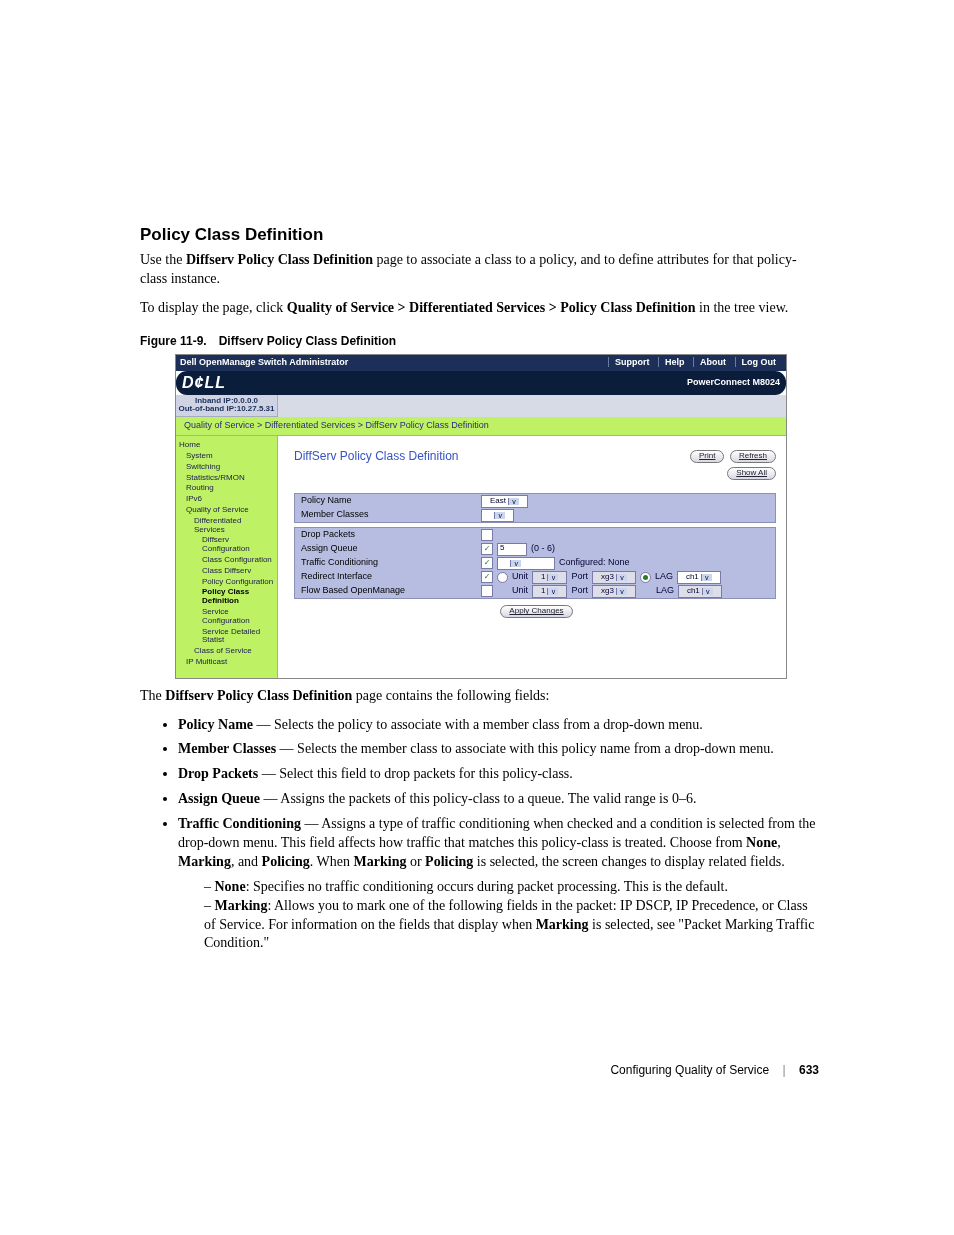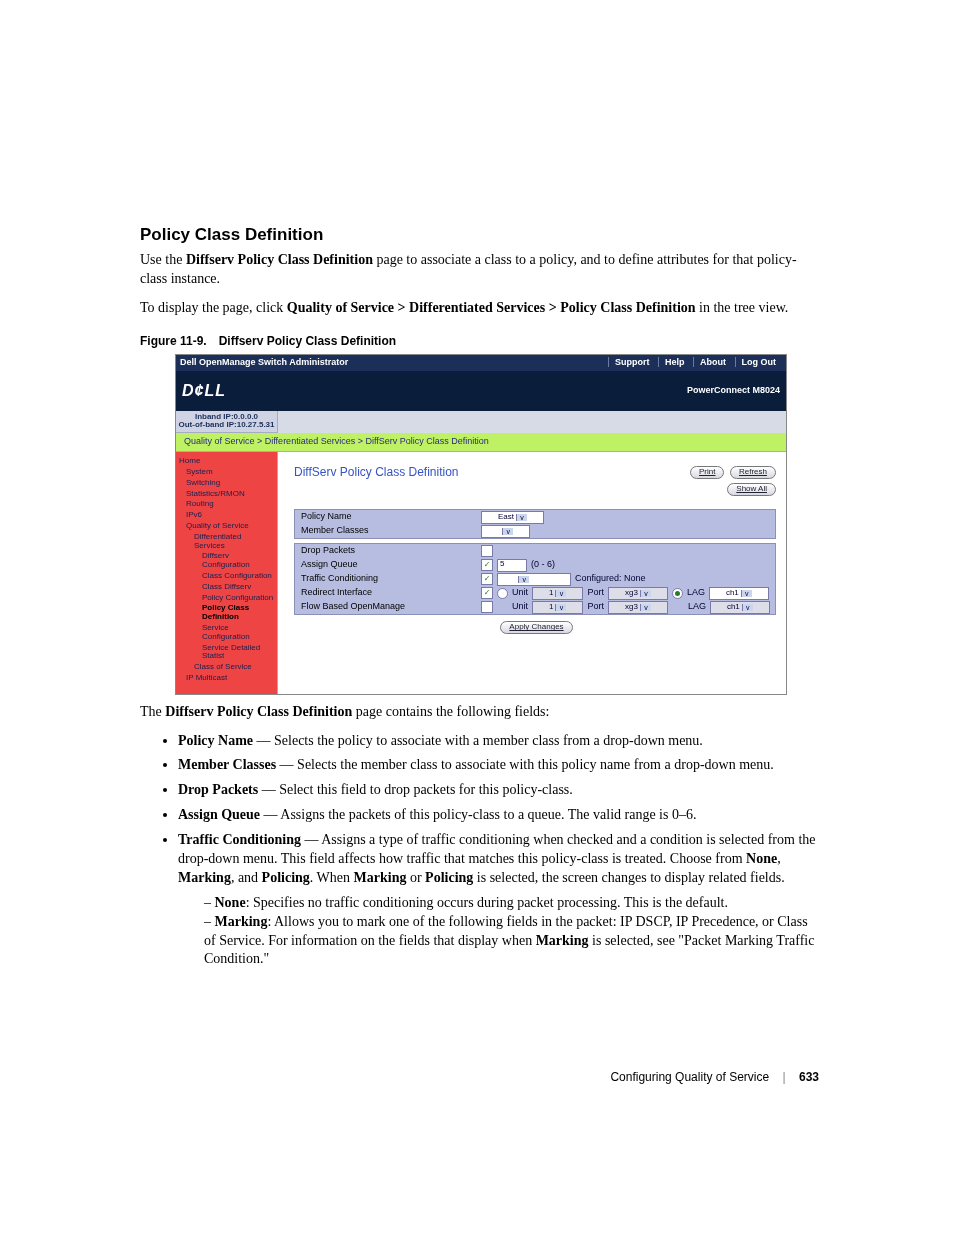--- a/index.html
+++ b/index.html
@@ -56,24 +56,25 @@
   }
   .ss-topbar .title { flex: 1; }
   .ss-topnav span {
     padding: 0 6px;
     border-left: 1px solid #6a7ba0;
     font-weight: bold;
     font-size: 9px;
   }
   .ss-brandrow {
     background: #0a1d3b;
-    height: 40px;
+    height: 24px;
     display: flex;
     align-items: center;
     padding: 0 6px;
+    border-radius: 11px;
   }
   .dell-logo {
     font-family: Arial, sans-serif;
     font-weight: 900;
     font-style: italic;
     font-size: 16px;
     color: #fff;
     letter-spacing: 1px;
   }
   .ss-product {
@@ -102,21 +103,21 @@
     flex: 1;
     padding: 4px 8px;
     font-size: 9px;
     color: #2a2a7a;
     border-bottom: 1px solid #a6abc4;
     background: #bef264;
   }
   .ss-body { display: flex; }
   .ss-tree {
     width: 97px;
-    background: #ef4444;
+    background: #bef264;
     padding: 4px 2px 10px 2px;
     font-size: 8px;
     border-right: 1px solid #a6abc4;
     color: #202050;
   }
   .ss-tree .item { padding: 1px 1px; cursor: default; }
   .ss-tree .sub1 { padding-left: 8px; }
   .ss-tree .sub2 { padding-left: 16px; }
   .ss-tree .sub3 { padding-left: 24px; }
   .ss-tree .active { font-weight: bold; color: #000; }
@@ -149,21 +150,21 @@
     margin-top: 4px;
   }
   .ss-row { display: flex; align-items: center; height: 14px; }
   .ss-label { width: 180px; padding-left: 6px; font-size: 9px; color: #000; }
   .ss-ctrl { flex: 1; display: flex; align-items: center; gap: 4px; font-size: 9px; }
   .fake-select {
     background: #fff;
     border: 1px solid #7a7aaa;
     height: 11px;
     font-size: 8px;
-    padding: 0 16px;
+    padding: 0 8px;
     display: inline-flex;
     align-items: center;
   }
   .fake-select .arrow {
     background: #cbd5ee;
     border-left: 1px solid #7a7aaa;
     width: 10px;
     text-align: center;
     margin-left: 2px;
     font-size: 7px;
@@ -207,21 +208,21 @@
   ul.body-list ul {
     list-style: none;
     padding-left: 26px;
     margin: 6px 0;
   }
   ul.body-list ul > li::before {
     content: "– ";
   }
   .footer {
     position: absolute;
-    bottom: 151px;
+    bottom: 158px;
     right: 135px;
     font-family: Arial, Helvetica, sans-serif;
     font-size: 12px;
   }
   .footer .sep { margin: 0 10px; color: #888; }
   .footer .pnum { font-weight: bold; }
 </style>
 </head>
 <body>
 

